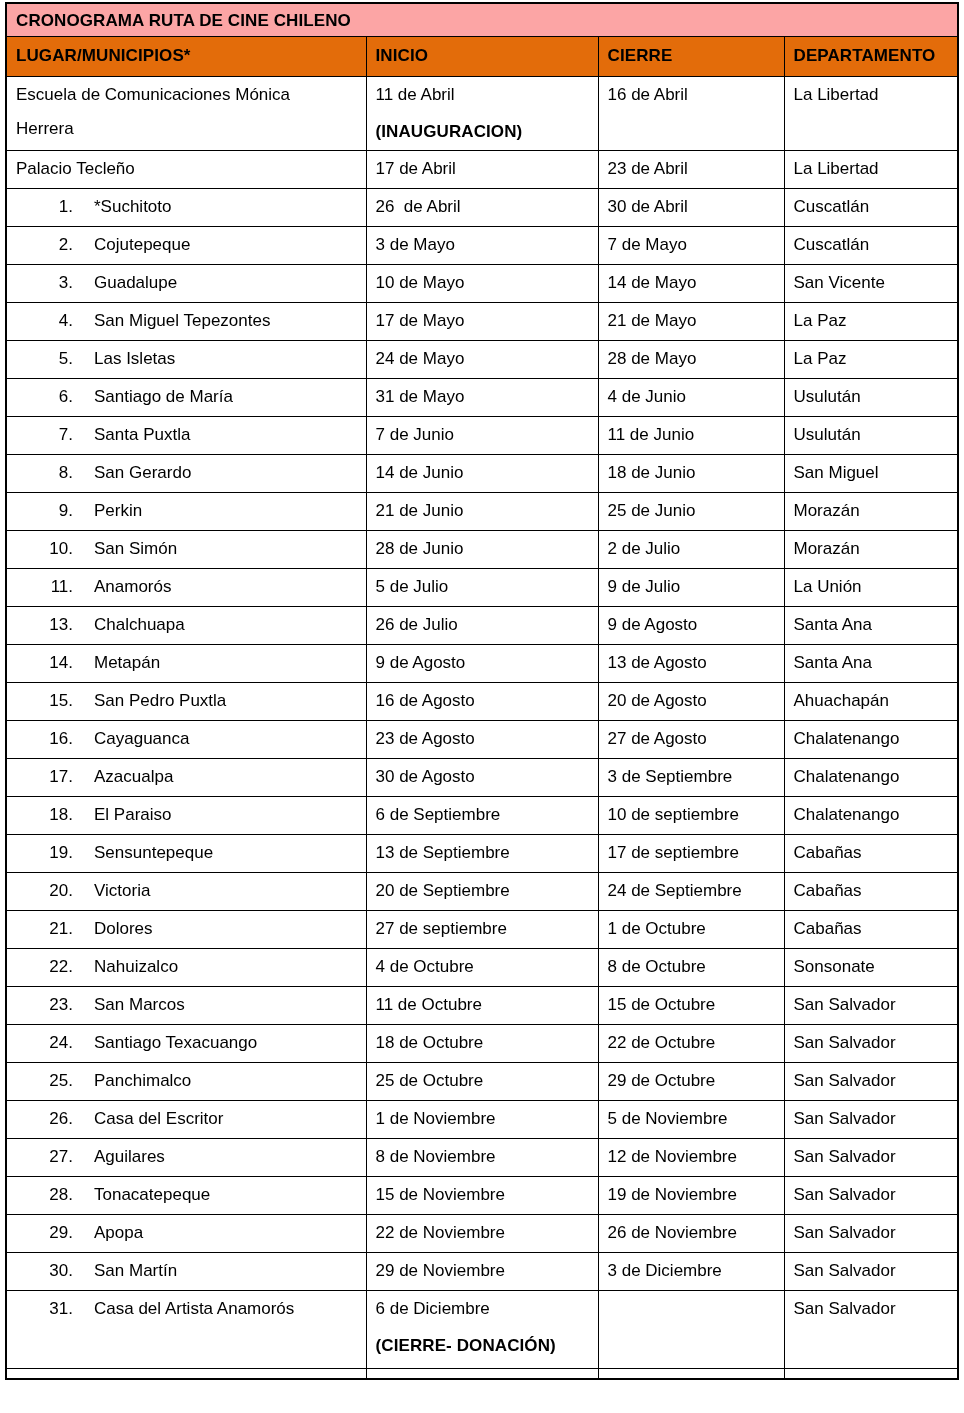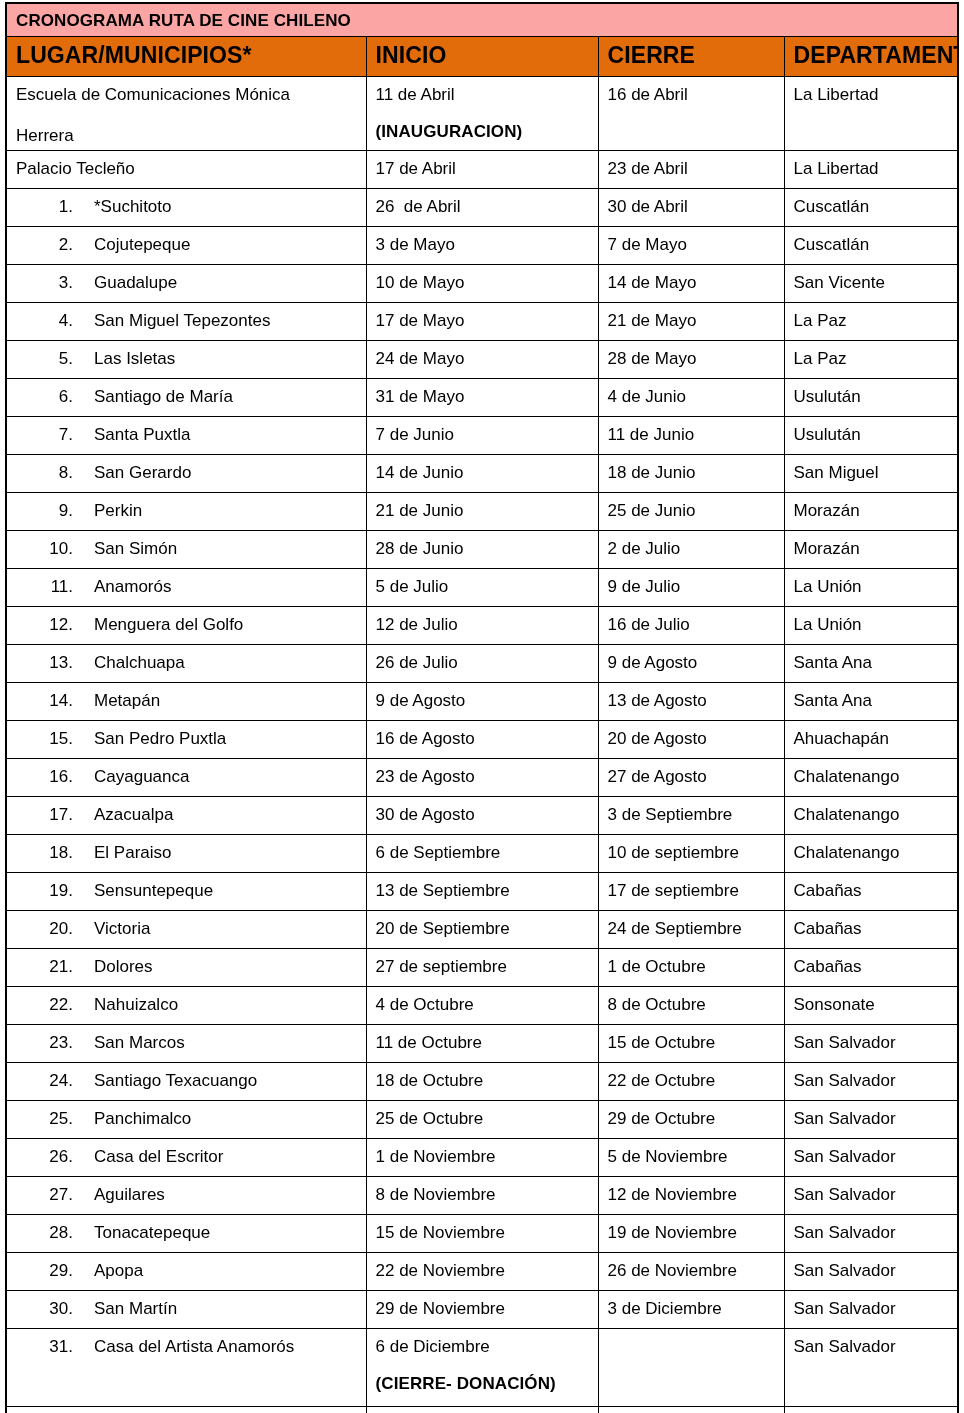--- a/index.html
+++ b/index.html
@@ -46,37 +46,37 @@
     padding-top: 6px;
     font-size: 17px;
     letter-spacing: 0.1px;
   }
   tr.header-row th {
     background: #e36c0a;
     font-weight: bold;
     height: 40px;
     vertical-align: middle;
     padding-top: 2px;
-    font-size: 23px;
+    font-size: 17px;
     letter-spacing: 0.1px;
   }
   tr.data-row td { height: 38px; }
   tr.data-row.tall td { height: 74px; }
   tr.data-row.tall2 td { height: 78px; }
   tr.partial-row td { height: 10px; border-bottom: none; }
 
   .num {
     display: inline-block;
     width: 57px;
     text-align: right;
   }
   .num:empty { display: none; }
   .place-name { margin-left: 0; text-align: center; }
   .num + .place-name { margin-left: 21px; }
-  .line2 { margin-top: 19px; }
+  .line2 { margin-top: 12px; }
   .note {
     margin-top: 15px;
     font-weight: bold;
     letter-spacing: 0.1px;
   }
   .note:empty, .line2:empty { display: none; }
 </style>
 </head>
 <body>
 
@@ -171,26 +171,20 @@
           <td>2 de Julio</td>
           <td>Morazán</td>
         </tr>
         <tr class="data-row">
           <td><div><span class="num">11.</span><span class="place-name">Anamorós</span></div></td>
           <td><div>5 de Julio</div></td>
           <td>9 de Julio</td>
           <td>La Unión</td>
         </tr>
         <tr class="data-row">
-          <td><div><span class="num">12.</span><span class="place-name">Menguera del Golfo</span></div></td>
-          <td><div>12 de Julio</div></td>
-          <td>16 de Julio</td>
-          <td>La Unión</td>
-        </tr>
-        <tr class="data-row">
           <td><div><span class="num">13.</span><span class="place-name">Chalchuapa</span></div></td>
           <td><div>26 de Julio</div></td>
           <td>9 de Agosto</td>
           <td>Santa Ana</td>
         </tr>
         <tr class="data-row">
           <td><div><span class="num">14.</span><span class="place-name">Metapán</span></div></td>
           <td><div>9 de Agosto</div></td>
           <td>13 de Agosto</td>
           <td>Santa Ana</td>

